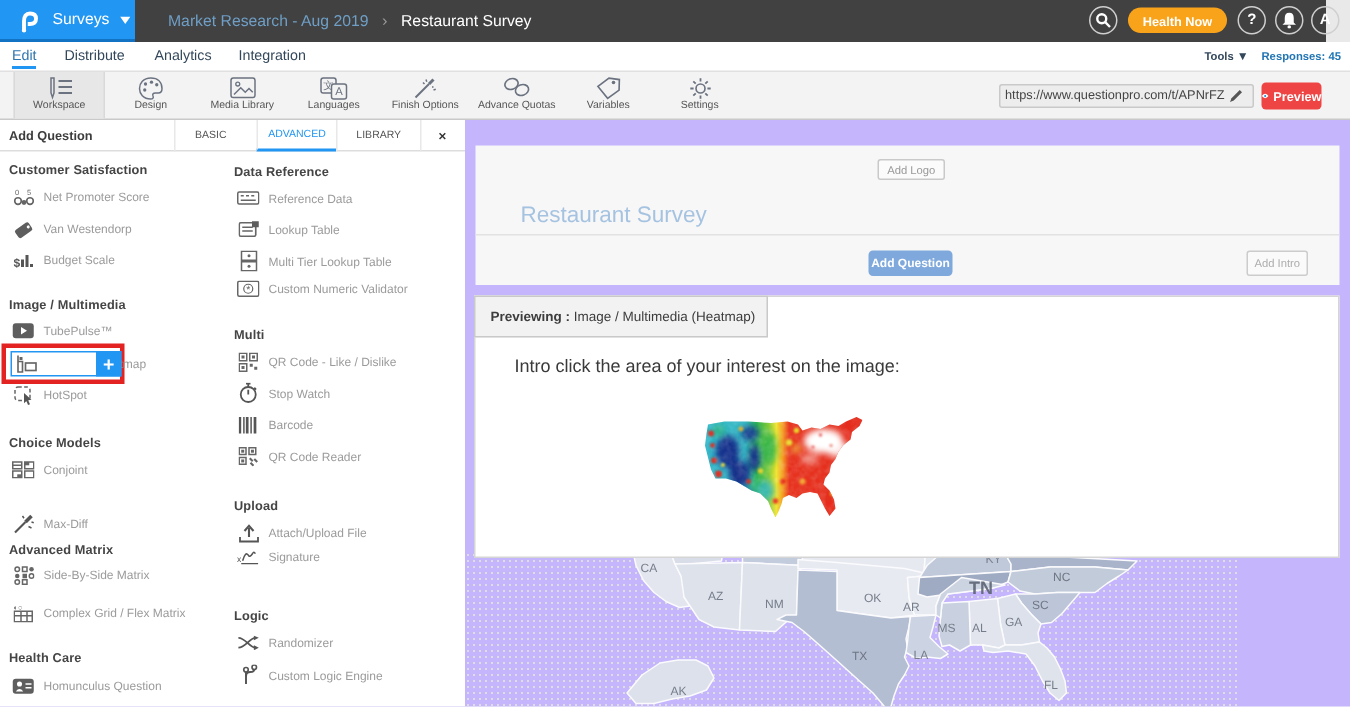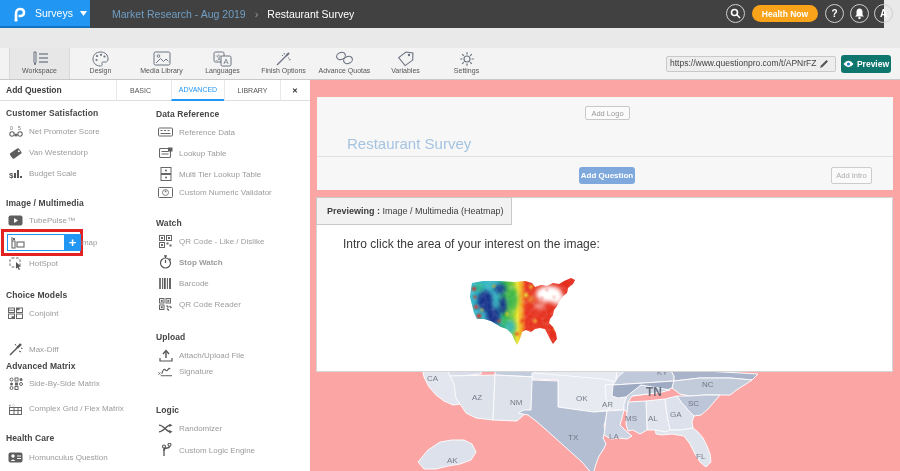--- a/index.html
+++ b/index.html
@@ -24,39 +24,39 @@
   #resp { position:absolute; left:841px; top:5px; color:#2175b5; font-weight:bold; font-size:7.5px; }
 
   
   #toolbar { position:absolute; left:0; top:48px; width:900px; height:32px; background:#f3f3f3; border-bottom:1px solid #c9c9c9; }
   .titem { position:absolute; top:0; width:61px; height:31px; text-align:center; }
   .titem .ticon { height:19px; padding-top:3px; color:#6b7280; }
   .titem .tlabel { font-size:7px; color:#565656; white-space:nowrap; }
   .titem.active { background:#e7e7e7; border-left:1px solid #d9d9d9; border-right:1px solid #d9d9d9; }
   #urlbox { position:absolute; left:666px; top:8px; width:170px; height:16px; background:#ededed; border:1px solid #c9c9c9; border-radius:2px; font-size:8.5px; color:#444; padding:1px 3px; white-space:nowrap; overflow:hidden; }
   #urlpencil { position:absolute; left:818px; top:9px; font-size:10px; color:#555; }
-  #previewbtn { position:absolute; left:841px; top:7px; width:50px; height:18px; background:#0f766e; border-radius:3px; color:#fff; font-size:8.5px; font-weight:bold; display:flex; align-items:center; justify-content:center; gap:3px; }
+  #previewbtn { position:absolute; left:841px; top:7px; width:40px; height:18px; background:#ef4444; border-radius:3px; color:#fff; font-size:8.5px; font-weight:bold; display:flex; align-items:center; justify-content:center; gap:3px; }
 
   
   #panel { position:absolute; left:0; top:80px; width:310px; height:391px; background:#ffffff; }
   #panelhead { position:absolute; left:0; top:0; width:310px; height:21px; border-bottom:1px solid #ddd; }
   #panelhead .title { position:absolute; left:6px; top:5px; font-size:8.5px; font-weight:bold; color:#3d3d3d; }
   .ptab { position:absolute; top:0; height:21px; font-size:7px; color:#555; display:flex; align-items:center; justify-content:center; border-left:1px solid #e8e8e8; }
   .ptab.adv { color:#2196f3; border-bottom:2px solid #2196f3; }
   .heading { position:absolute; font-size:8.5px; font-weight:bold; color:#454545; letter-spacing:0.1px; margin-top:3px; }
   .item { position:absolute; height:16px; display:flex; align-items:center; font-size:8px; color:#9b9b9b; white-space:nowrap; }
   .item .ic { width:15px; margin-right:6px; color:#6d6d6d; display:flex; align-items:center; justify-content:center; }
 
   
   #hmred { position:absolute; left:1px; top:149px; width:82px; height:27px; border:3px solid #e32222; background:#fff; }
   #hmitem { position:absolute; left:3px; top:2px; width:74px; height:17px; border:1px solid #2196f3; display:flex; align-items:center;gap:36px; }
   #hmplus { position:absolute; right:-1px; top:-1px; width:17px; height:17px; background:#2196f3; color:#fff; font-weight:bold; font-size:13px; display:flex; align-items:center; justify-content:center; }
 
   
-  #main { position:absolute; left:310px; top:80px; width:590px; height:391px; background:#fca5a5; }
+  #main { position:absolute; left:310px; top:80px; width:590px; height:391px; background:#c4b5fd; }
   #card { position:absolute; left:7px; top:17px; width:576px; height:93px; background:#f7f7f7; }
   #addlogo { position:absolute; left:268px; top:9px; width:45px; height:14px; border:1px solid #c9c9c9; background:#fbfbfb; color:#999; font-size:7.5px; display:flex; align-items:center; justify-content:center; border-radius:2px; }
   #svtitle { position:absolute; left:30px; top:38px; font-size:15px; color:#a5c3e1; }
   #carddiv { position:absolute; left:0; top:59px; width:576px; height:1px; background:#e2e2e2; }
   #addq { position:absolute; left:262px; top:70px; width:56px; height:17px; background:#7fa9dc; border-radius:3px; color:#fff; font-size:8px; font-weight:bold; white-space:nowrap; display:flex; align-items:center; justify-content:center; }
   #addintro { position:absolute; left:514px; top:70px; width:41px; height:17px; background:#fafafa; border:1px solid #ccc; border-radius:2px; color:#adadad; font-size:7.5px; white-space:nowrap; display:flex; align-items:center; justify-content:center; }
 
   #wpanel { position:absolute; left:6px; top:117px; width:577px; height:175px; background:#ffffff; border:1px solid #d5d5d5; }
   #ptabq { position:absolute; left:6px; top:117px; width:196px; height:28px; background:#f2f2f2; border:1px solid #c9c9c9; font-size:9px; white-space:nowrap; color:#3c3c3c; display:flex; align-items:center; padding-left:10px; }
   #pleasetext { position:absolute; left:33px; top:157px; font-size:12px; color:#3a3a3a; }
@@ -94,20 +94,28 @@
     <div class="circbtn" style="left:825px;">?</div>
     <div class="circbtn" style="left:850px;">
       <svg width="11" height="11" viewBox="0 0 11 11">
           <path d="M5.5 0.5 Q8.5 0.5 8.5 4 L8.5 7 L10 8.5 L1 8.5 L2.5 7 L2.5 4 Q2.5 0.5 5.5 0.5 Z" fill="#fff"></path>
           <circle cx="5.5" cy="10" r="1.2" fill="#fff"></circle>
         </svg>
     </div>
     <div class="circbtn" style="left:874px;">A</div>
   </div>
 
+  <div id="navrow">
+    <span class="nl active" style="left:8px;">Edit</span>
+    <span class="nl" style="left:43px;">Distribute</span>
+    <span class="nl" style="left:103px;">Analytics</span>
+    <span class="nl" style="left:159px;">Integration</span>
+    <span id="tools">Tools <span style="font-size:8px;">▼</span></span>
+    <span id="resp">Responses: 45</span>
+  </div>
 
   <div id="toolbar">
     <div class="titem active" style="left:9px;">
       <div class="ticon"><svg width="22" height="16" viewBox="0 0 22 16">
             <path d="M5 1 L7 1 L7 11 L6 14 L5 11 Z" fill="none" stroke="#6b7280" stroke-width="1"></path>
             <line x1="10" y1="3" x2="19" y2="3" stroke="#6b7280" stroke-width="1.2"></line>
             <line x1="10" y1="7" x2="19" y2="7" stroke="#6b7280" stroke-width="1.2"></line>
             <line x1="10" y1="11" x2="19" y2="11" stroke="#6b7280" stroke-width="1.2"></line>
           </svg></div>
       <div class="tlabel">Workspace</div>
@@ -298,34 +306,34 @@
               <circle cx="6" cy="10.5" r="1" fill="#666"></circle>
             </svg>
           </span>Multi Tier Lookup Table</div>
       <div class="item" style="left:158px;top:104px;"><span class="ic">
             <svg width="15" height="11" viewBox="0 0 15 11">
               <rect x="0.5" y="0.5" width="14" height="10" rx="1" fill="none" stroke="#666"></rect>
               <circle cx="7.5" cy="5.5" r="3" fill="none" stroke="#666" stroke-width="0.8"></circle>
               <text x="7.5" y="8" font-size="7" fill="#666" text-anchor="middle">*</text>
             </svg>
           </span>Custom Numeric Validator</div>
-      <div class="heading" style="left:156px;top:135px;">Watch</div>
+      <div class="heading" style="left:156px;top:135px;">Multi</div>
       <div class="item" style="left:158px;top:153px;"><span class="ic">
             <svg width="13" height="13" viewBox="0 0 13 13">
               <rect x="0.5" y="0.5" width="5" height="5" fill="none" stroke="#666"></rect>
               <rect x="2" y="2" width="2" height="2" fill="#666"></rect>
               <rect x="7.5" y="0.5" width="5" height="5" fill="none" stroke="#666"></rect>
               <rect x="9" y="2" width="2" height="2" fill="#666"></rect>
               <rect x="0.5" y="7.5" width="5" height="5" fill="none" stroke="#666"></rect>
               <rect x="2" y="9" width="2" height="2" fill="#666"></rect>
               <rect x="7.5" y="7.5" width="2" height="2" fill="#666"></rect>
               <rect x="10.5" y="9.5" width="2" height="2" fill="#666"></rect>
             </svg>
           </span>QR Code - Like / Dislike</div>
-      <div class="item" style="left:158px;top:174px;font-weight:bold;"><span class="ic">
+      <div class="item" style="left:158px;top:174px;"><span class="ic">
             <svg width="13" height="14" viewBox="0 0 13 14">
               <circle cx="6.5" cy="8" r="5" fill="none" stroke="#555" stroke-width="1.2"></circle>
               <path d="M5 0.8 h3 M6.5 1 v2 M10.5 3.5 l1.2 1.2" stroke="#555" stroke-width="1.2"></path>
               <path d="M6.5 8 L6.5 4.8" stroke="#555" stroke-width="1.2"></path>
             </svg>
           </span>Stop Watch</div>
       <div class="item" style="left:158px;top:195px;"><span class="ic">
             <svg width="13" height="13" viewBox="0 0 13 13">
               <path d="M1 1 v11" stroke="#555" stroke-width="1.6"></path>
               <path d="M3.6 1 v11" stroke="#555" stroke-width="1"></path>

